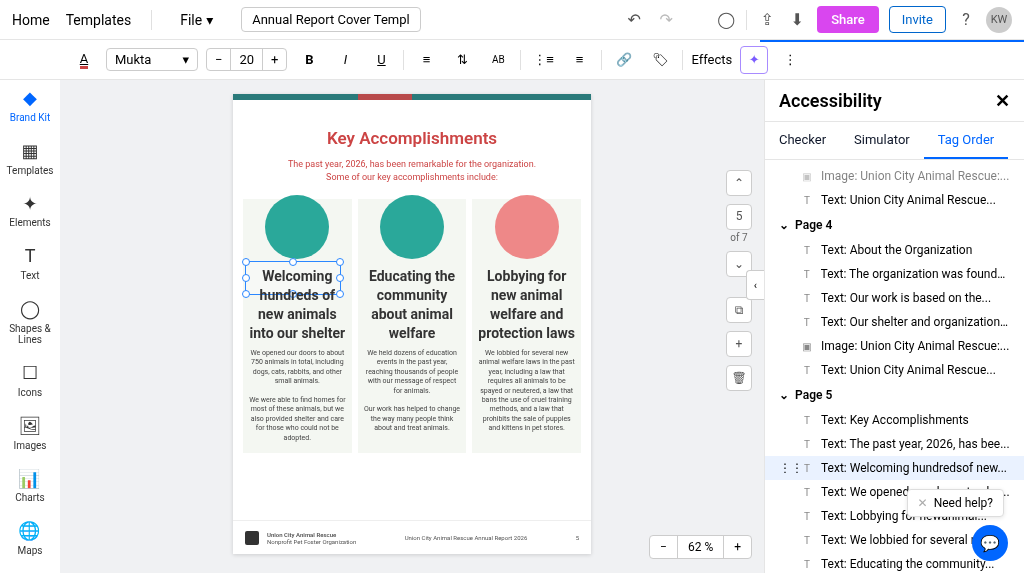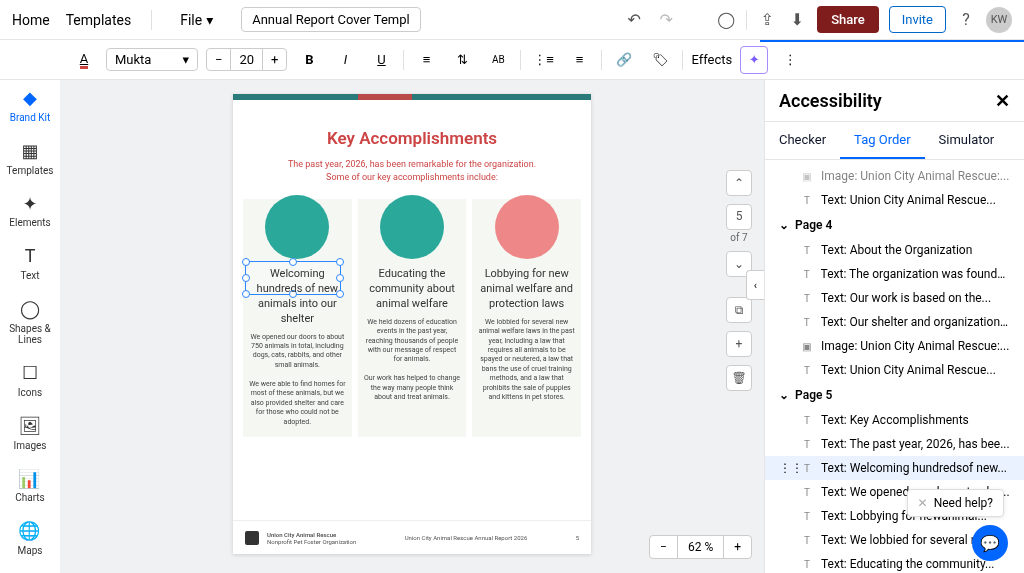--- a/index.html
+++ b/index.html
@@ -6,21 +6,21 @@
 body { width: 1024px; height: 573px; overflow: hidden; background: #fff; display: flex; flex-direction: column; }
 .top-bar { height: 40px; border-bottom: 1px solid #e5e5e5; display: flex; align-items: center; padding: 0 12px; gap: 20px; }
 .top-nav { display: flex; gap: 16px; font-size: 14px; }
 .top-nav span { cursor: pointer; }
 .file-menu { display:flex; align-items:center; gap:4px; font-size:14px; margin-left:8px; cursor:pointer;}
 .title-input { border: 1px solid #ccc; border-radius: 4px; padding: 4px 10px; font-size: 13px; width: 180px; margin-left: 8px;}
 .top-spacer { flex: 1; }
 .undo-redo { display: flex; gap: 12px; color: #666; margin-right: 20px;}
 .top-actions { display: flex; align-items: center; gap: 10px; }
 .icon-btn { width: 20px; height: 20px; display: flex; align-items: center; justify-content: center; color: #555; cursor: pointer;}
-.share-btn { background: #7f1d1d; color: #fff; border-radius: 4px; padding: 6px 14px; font-size: 13px; font-weight: 500; cursor: pointer;}
+.share-btn { background: #d946ef; color: #fff; border-radius: 4px; padding: 6px 14px; font-size: 13px; font-weight: 500; cursor: pointer;}
 .invite-btn { border: 1px solid #0066cc; color: #0066cc; border-radius: 4px; padding: 5px 12px; font-size: 13px; cursor: pointer;}
 .avatar { width: 26px; height: 26px; border-radius: 50%; background: #ccc; display:flex; align-items:center; justify-content:center; font-size:11px; color:#555;}
 .toolbar { height: 40px; border-bottom: 1px solid #e5e5e5; display: flex; align-items: center; padding: 0 60px 0 70px; gap: 8px; font-size: 13px; }
 .font-select { border:1px solid #ccc; border-radius:4px; padding:3px 8px; width:92px; display:flex; align-items:center; justify-content:space-between; cursor:pointer;}
 .size-group { display:flex; align-items:center; border:1px solid #ccc; border-radius:4px;}
 .size-group span { padding: 3px 8px; cursor:pointer;}
 .size-val { border-left:1px solid #ccc; border-right:1px solid #ccc; }
 .tool-icon { width:28px; height:28px; display:flex; align-items:center; justify-content:center; cursor:pointer; border-radius:4px;}
 .tool-icon.ai { border: 1px solid #a88bff; color:#7b5cff;}
 .tool-sep { width:1px; height:20px; background:#e0e0e0;}
@@ -31,21 +31,21 @@
 .rail-icon { font-size:18px; }
 .canvas-area { flex:1; background:#f0f1f3; display:flex; justify-content:center; padding:14px 0; position:relative;}
 .page { width: 358px; height: 460px; background:#fff; box-shadow:0 1px 4px rgba(0,0,0,.15); position:relative; overflow:hidden;}
 .page-band { height:6px; background: linear-gradient(90deg, #2a7a7a 0%, #2a7a7a 35%, #b84a4a 35%, #b84a4a 50%, #2a7a7a 50%); }
 .p-title { color:#c44; text-align:center; font-size:17px; font-weight:600; margin-top:28px; }
 .p-sub { color:#c44; text-align:center; font-size:9px; margin-top:10px; line-height:1.4;}
 .cols { display:flex; gap:6px; padding: 16px 10px 0; }
 .col { flex:1; background:#f4f7f2; text-align:center; padding: 0 6px 10px; font-size:7px; color:#444; line-height:1.35; position:relative;}
 .col-img { width:64px; height:64px; border-radius:50%; background:#2aa89a; margin:-4px auto 8px; }
 .col-img.pink { background:#e88; }
-.col-h { font-weight:400; font-size:11px; margin-bottom:6px; color:#333;}
+.col-h { font-weight:700; font-size:14px; margin-bottom:6px; color:#333;}
 .sel-box { position:absolute; border:1px solid #2b87ff; background:rgba(255,255,255,.3); }
 .sel-handle { position:absolute; width:8px; height:8px; border:1px solid #2b87ff; background:#fff; border-radius:50%; }
 .page-foot { position:absolute; bottom:0; left:0; right:0; height:34px; border-top:1px solid #eee; display:flex; align-items:center; padding:0 12px; font-size:6px; color:#555; gap:8px;}
 .foot-logo { width:14px; height:14px; background:#333; border-radius:2px;}
 .foot-center { flex:1; text-align:center;}
 .side-dock { position:absolute; right:272px; top:90px; display:flex; flex-direction:column; gap:8px; align-items:center;}
 .dock-btn { width:26px; height:26px; border:1px solid #ccc; border-radius:4px; background:#fff; display:flex; align-items:center; justify-content:center; font-size:12px; color:#555; cursor:pointer;}
 .page-ind { font-size:10px; text-align:center; color:#666; line-height:1.1;}
 .zoom-ctrl { position:absolute; right:272px; bottom:14px; display:flex; align-items:center; border:1px solid #ccc; border-radius:4px; background:#fff; font-size:12px;}
 .zoom-ctrl span { padding:4px 10px; cursor:pointer;}
@@ -246,22 +246,22 @@
     <span>+</span>
   </div>
 
   <div class="a11y-panel">
     <div class="a11y-head">
       <span>Accessibility</span>
       <span style="cursor:pointer">✕</span>
     </div>
     <div class="a11y-tabs">
       <div class="a11y-tab">Checker</div>
+      <div class="a11y-tab">Simulator</div>
       <div class="a11y-tab active">Tag Order</div>
-      <div class="a11y-tab">Simulator</div>
     </div>
     <div class="a11y-list" id="a11y-list">
         <div class="a11y-item" style="opacity: 0.5;">
           <span class="ind"></span>
           <span class="a11y-type-icon">▣</span>
           <span style="overflow:hidden;text-overflow:ellipsis">Image: Union City Animal Rescue:...</span>
         </div>
         <div class="a11y-item">
           <span class="ind"></span>
           <span class="a11y-type-icon">T</span>

